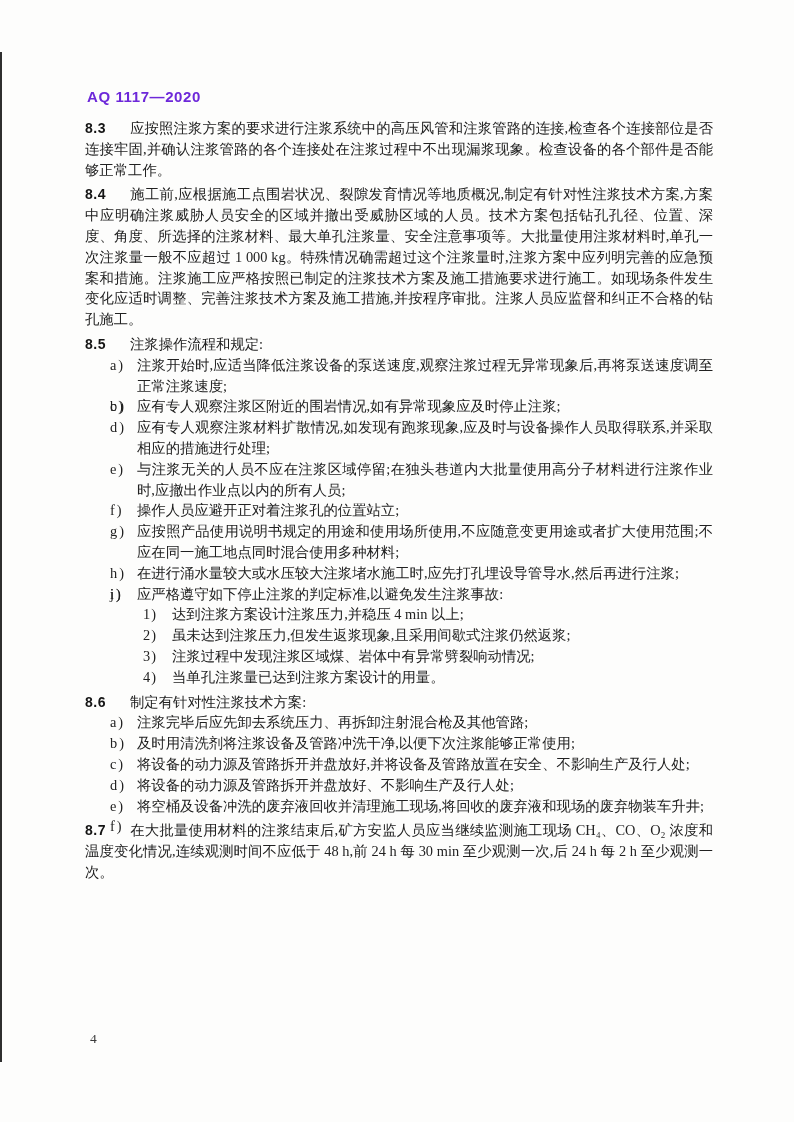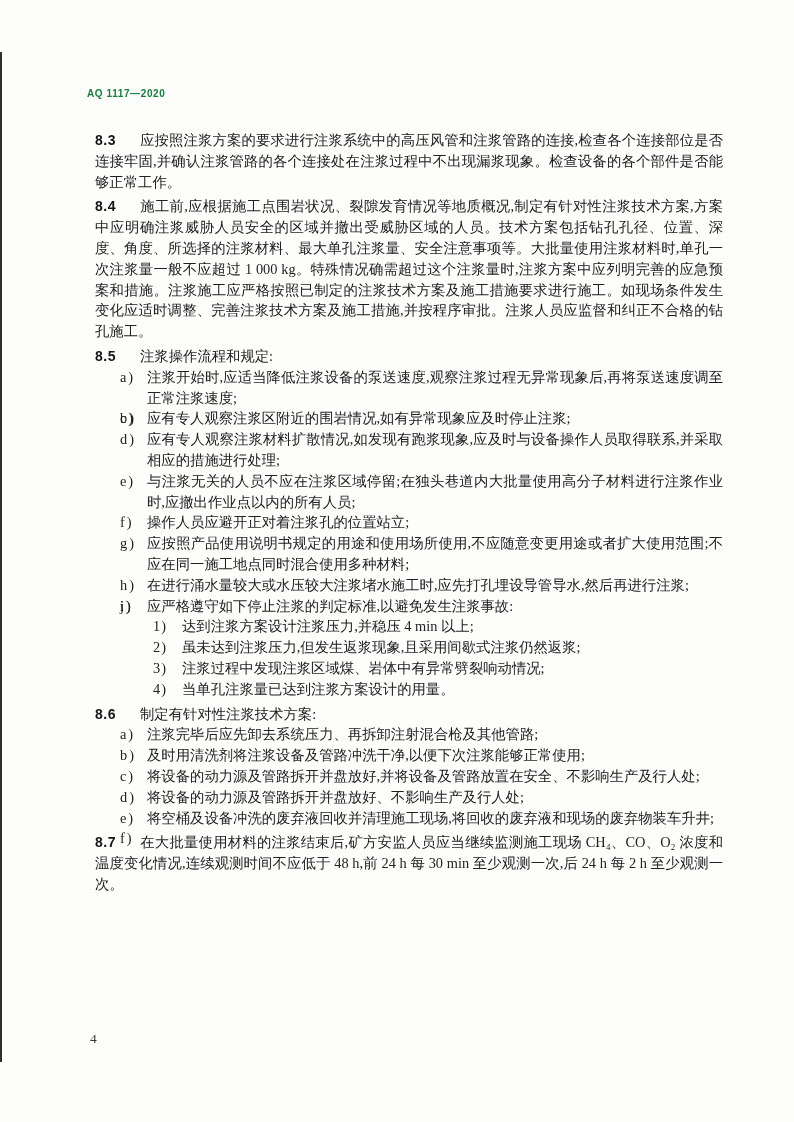--- a/index.html
+++ b/index.html
@@ -14,26 +14,26 @@
     color:#212121;
     overflow:hidden;
   }
   .edge{
     position:absolute;left:0;top:52px;width:2px;height:1010px;
     background:#0a0a0a;opacity:.85;
   }
   .header{
     position:absolute;left:87px;top:88px;
     font-family:"Liberation Sans","DejaVu Sans",sans-serif;
-    font-weight:bold;font-size:10px;letter-spacing:.6px;color:#15803d;
+    font-weight:bold;font-size:15px;letter-spacing:.6px;color:#6d28d9;
   }
   .content{
-    position:absolute;left:85px;top:130px;width:628px;
+    position:absolute;left:85px;top:118px;width:628px;
     font-size:14.35px;line-height:20.8px;
-    text-align:justify;text-justify:inter-ideograph;margin-left:10px;
+    text-align:justify;text-justify:inter-ideograph;
   }
   .sec{margin-top:4px;}
   .para{margin:0;}
   .num{
     display:inline-block;width:45px;
     font-family:"Liberation Sans","DejaVu Sans",sans-serif;
     font-weight:bold;font-size:14px;color:#141414;
     letter-spacing:.5px;
   }
   .li{position:relative;padding-left:52px;}

